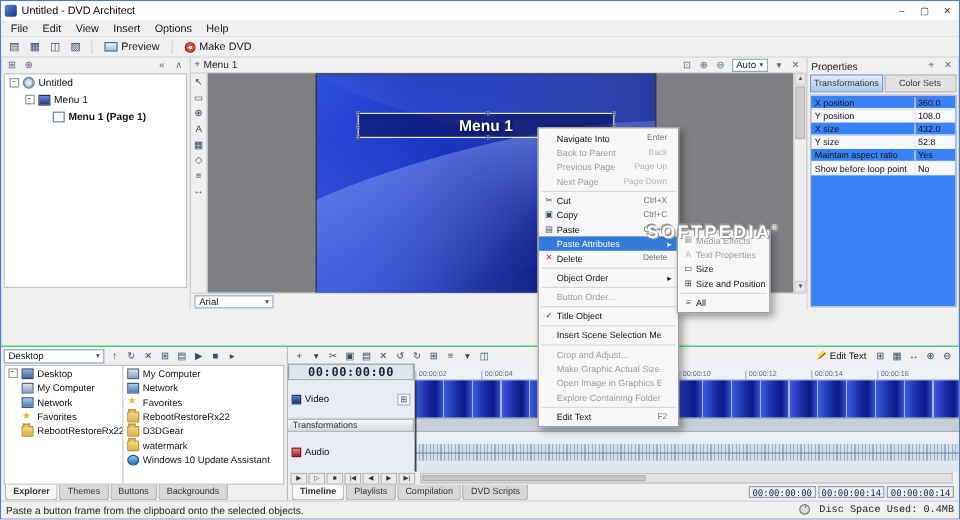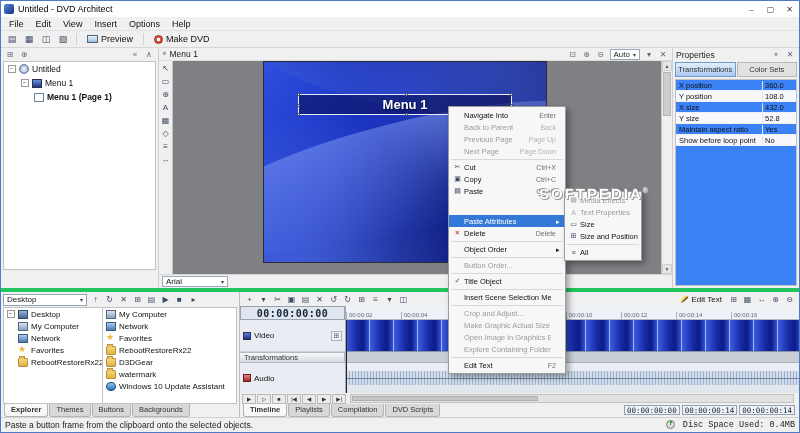--- a/index.html
+++ b/index.html
@@ -25,21 +25,21 @@
   
   .main { flex:1; display:flex; min-height:0; }
   .phead { height:13px; display:flex; align-items:center; padding:0 3px; gap:3px; font-size:8.5px; color:#222; flex:none; }
   .phbtn { width:12px; text-align:center; color:#5a6a80; font-size:8px; flex:none; }
   .spacer { flex:1; }
 
   .left-panel { width:158px; display:flex; flex-direction:column; border-right:1px solid #cfcfcf; }
   .white-box { background:#fff; border:1px solid #c2c2c2; flex:1; margin:0 2px 18px 2px; overflow:hidden; }
   .tree-row { display:flex; align-items:center; height:14px; gap:3px; padding-left:4px; font-size:8.5px; white-space:nowrap; }
   .tree-row.lvl1 { padding-left:17px; }
-  .tree-row.lvl2 { padding-left:30px; }
+  .tree-row.lvl2 { padding-left:40px; }
   .tree-row.bold { font-weight:bold; }
   .expander { width:8px; height:8px; border:1px solid #9a9a9a; background:#fff; position:relative; flex:none; }
   .expander::before { content:"-"; position:absolute; left:1px; top:-3px; font-size:8px; color:#333; }
 
   .ic { width:10px; height:9px; display:inline-block; flex:none; }
   .ic-disc { width:10px; height:10px; border-radius:50%; background:radial-gradient(circle,#fff 0 1px,#cdd8e8 1px 3px,#8fa8c8 3px); border:1px solid #6a82a0; }
   .ic-menu { background:linear-gradient(#6a8fe0,#22377e); border:1px solid #24304e; }
   .ic-page { background:#fdfdfd; border:1px solid #6a82a0; }
   .ic-folder { position:relative; background:linear-gradient(#f8d87c,#e0b045); border:1px solid #b8913a; border-radius:1px; }
   .ic-folder::before { content:""; position:absolute; top:-3px; left:0; width:4px; height:2px; background:#e8c25c; border:1px solid #b8913a; border-bottom:none; }
@@ -81,21 +81,21 @@
   .ptabs { display:flex; gap:1px; padding:1px 2px; flex:none; }
   .ptab { flex:1; text-align:center; font-size:7.5px; padding:2px 0; background:#e2e2e2; border:1px solid #b8b8b8; color:#333; }
   .ptab.selected { background:linear-gradient(#e2eefc, var(--tab-accent,#aac8ee)); border-color:#6f9ccc; }
   .ptable { flex:1; background:#3b82f6; border:1px solid #c2c2c2; margin:1px 2px 2px; overflow:hidden; font-size:7.5px; }
   .prow { display:flex; height:11px; align-items:center; border-bottom:1px solid #efefef; }
   .prow:nth-of-type(even) { background:#f6f8fb; }
   .plabel { flex:1; padding-left:3px; white-space:nowrap; overflow:hidden; }
   .pvalue { width:34px; border-left:1px solid #e4e4e4; padding-left:2px; flex:none; }
 
   
-  .bottom { height:129px; display:flex; border-top:4px solid #22c55e; flex:none; background:#f0f0f0; }
+  .bottom { height:129px; display:flex; border-top:1px solid #22c55e; flex:none; background:#f0f0f0;margin-top:30px; }
   .explorer { width:239px; display:flex; flex-direction:column; border-right:1px solid #bdbdbd; }
   .exp-toolbar { height:15px; display:flex; align-items:center; gap:2px; padding:1px 2px; flex:none; }
   .addr { width:84px; height:12px; border:1px solid #92a2b8; background:#fff; display:flex; align-items:center; justify-content:space-between; padding:0 3px; font-size:8px; flex:none; }
   .addr::after { content:"▾"; font-size:6px; color:#445; }
   .exp-toolbar .tbtn { width:13px; height:12px; font-size:8px; }
   .exp-body { flex:1; display:flex; min-height:0; margin:0 2px; }
   .exp-tree { width:100px; background:#fff; border:1px solid #c2c2c2; overflow:hidden; flex:none; }
   .exp-files { flex:1; background:#fff; border:1px solid #c2c2c2; border-left:none; overflow:hidden; }
   .exp-row { display:flex; align-items:center; gap:3px; height:12px; padding-left:3px; font-size:8px; white-space:nowrap; }
   .exp-row.lvl1 { padding-left:14px; }
@@ -143,21 +143,21 @@
   .disc-usage { margin-left:auto; display:flex; align-items:flex-start; gap:8px;font-family:Liberation Mono, monospace; }
   .pie-icon { width:9px; height:9px; border-radius:50%; border:1px solid #7a7a7a; background:conic-gradient(#3a9a3a 0 28deg, #dcdcdc 28deg 360deg); }
 
   
   .ctx { position:absolute; left:447px; top:105px; width:118px; background:#f7f7f7; border:1px solid #9c9c9c; box-shadow:3px 3px 6px rgba(0,0,0,.35); z-index:40; padding:2px 0; font-size:7.5px; }
   .mi { display:flex; align-items:center; height:12px; padding:0 3px 0 2px; color:#111; position:relative; white-space:nowrap; }
   .mic { width:13px; text-align:center; font-size:7px; color:#3a4a60; flex:none; }
   .ml { flex:1; overflow:hidden; }
   .ms { color:#707070; margin-left:5px; font-size:7px; }
   .mi.disabled { color:#9b9b9b; } .mi.disabled .ms { color:#b5b5b5; } .mi.disabled .mic { color:#aab; }
-  .mi.highlight { background:var(--highlight,#3579d8); color:#fff;margin-top:18px; } .mi.highlight .ms { color:#dce8fa; }
+  .mi.highlight { background:var(--highlight,#3579d8); color:#fff; } .mi.highlight .ms { color:#dce8fa; }
   .mi.danger .mic { color:#c23324; font-weight:bold; }
   .mi.sep { height:4px; padding:0 2px; }
   .mi.sep::after { content:""; flex:1; height:1px; background:#d8d8d8; }
   .sub-arrow { width:6px; flex:none; } .sub-arrow::after { content:""; }
   .mi.has-sub .sub-arrow::after { content:"▸"; font-size:7px; }
   .mi.highlight .sub-arrow::after { color:#fff; }
   .submenu { position:absolute; left:563px; top:190px; width:78px; background:#f7f7f7; border:1px solid #9c9c9c; box-shadow:3px 3px 6px rgba(0,0,0,.35); z-index:45; padding:2px 0; font-size:7.5px; }
 
   .watermark { position:absolute; left:538px; top:184px; z-index:60; font-size:15px; font-weight:bold; letter-spacing:2px; color:#fff; text-shadow:0 0 1px #8a8a8a, 1px 1px 0 #9a9a9a, -1px -1px 0 #9a9a9a; pointer-events:none; }
   .watermark sup { font-size:7px; }

